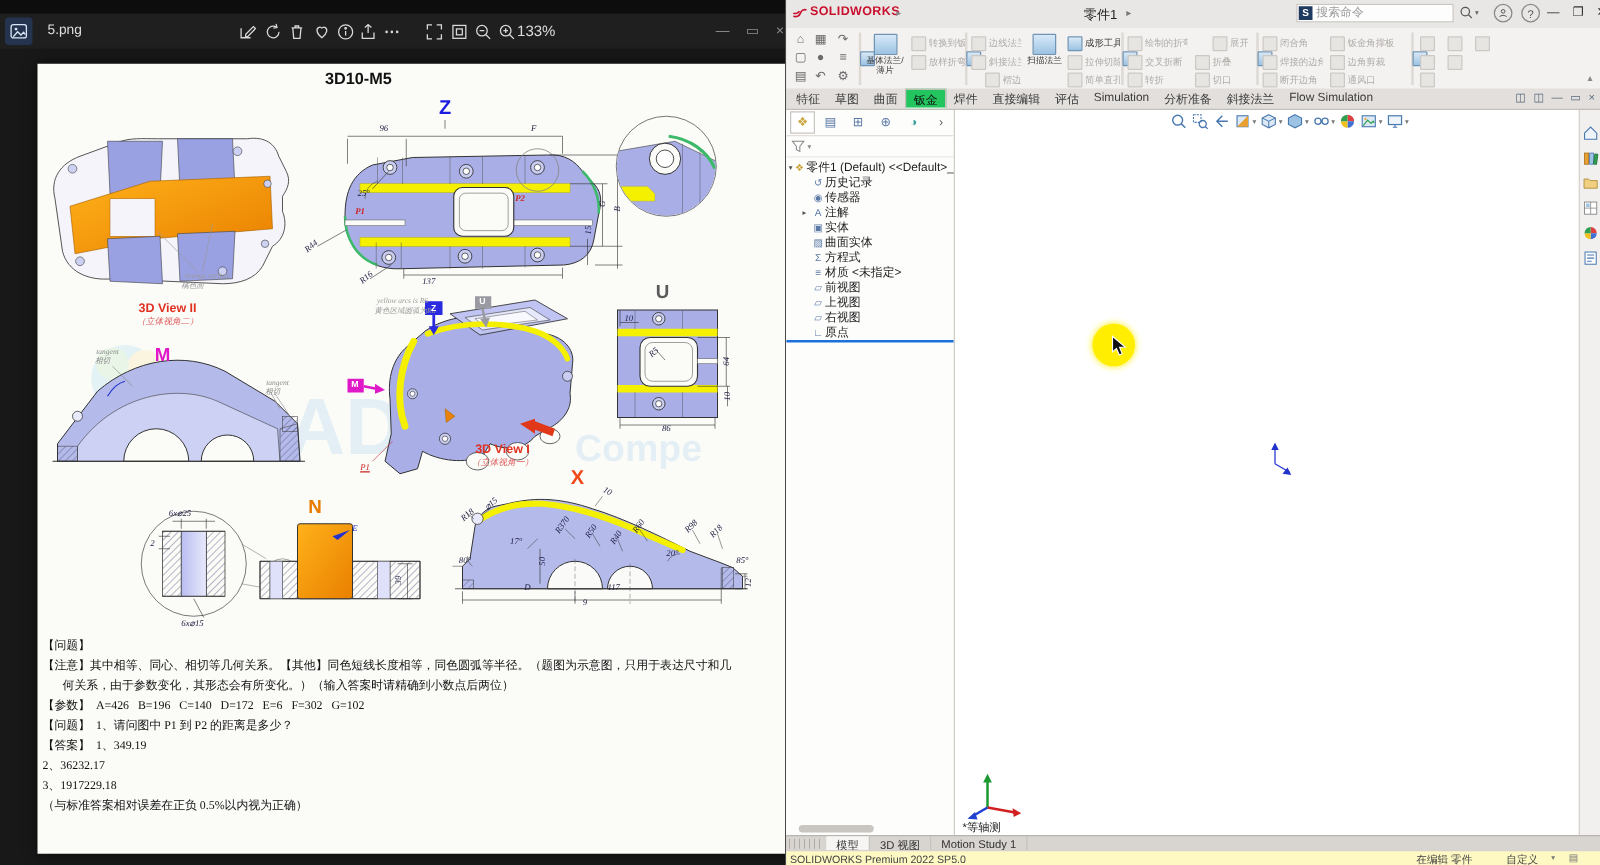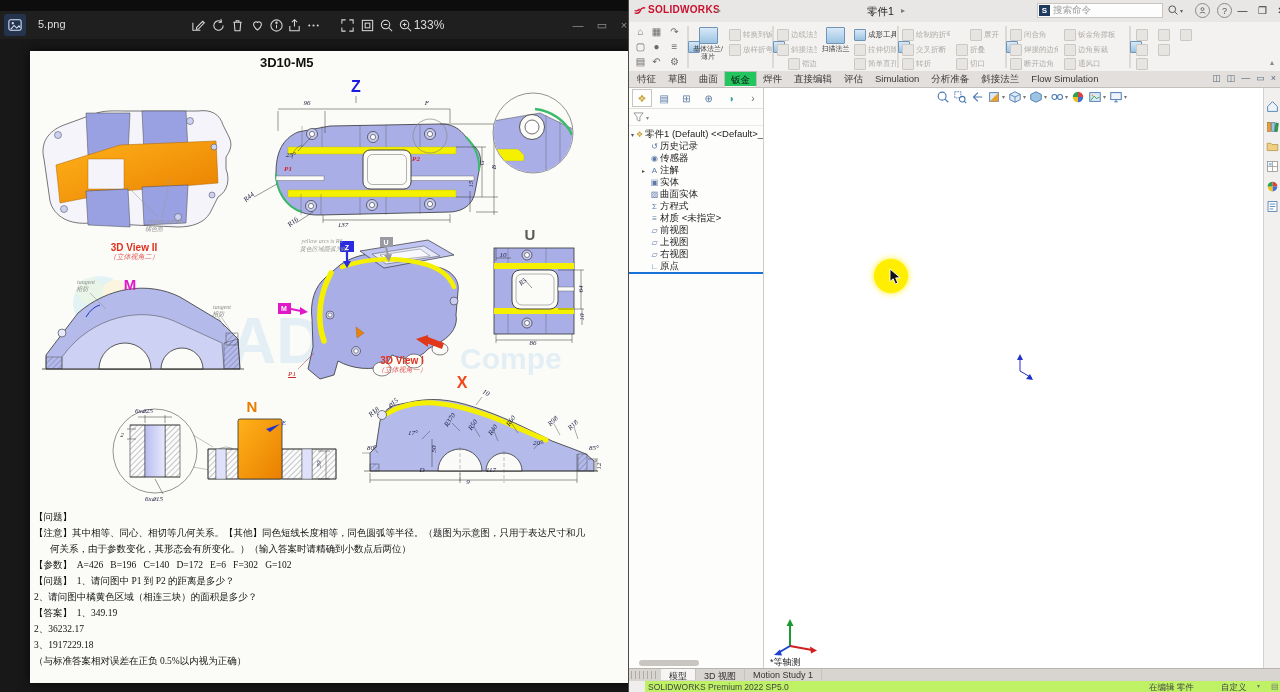--- a/index.html
+++ b/index.html
@@ -71,21 +71,21 @@
   .tpic{width:16px;height:16px;display:flex;align-items:center;justify-content:center}
   #ycircle{position:absolute;left:106px;top:171px;width:34px;height:34px;border-radius:50%;background:#ffee00;box-shadow:0 0 6px #ffee00}
   #cursor{position:absolute;left:121px;top:180px}
   #originarrows{position:absolute;left:246px;top:266px}
   #triad{position:absolute;left:2px;top:528px}
   #viewlabel{position:absolute;left:2px;top:568px;font-size:9px;color:#222}
   #btabs{position:absolute;left:0;right:0;bottom:11px;height:13px;background:#d8d4d0;border-top:1px solid #b8b4b0;display:flex;box-sizing:border-box}
   .grip{width:28px;background:repeating-linear-gradient(90deg,#aeaaa6 0 1px,transparent 1px 4px);margin:2px 2px}
   .btab{padding:1px 8px 0 8px;font-size:9px;color:#333;border-right:1px solid #c6c2be;white-space:nowrap}
   .btab.active{background:#f6f5f3}
-  #status{position:absolute;left:16px;right:0;bottom:0;height:11px;background:#bef264;border-top:1px solid #d5d2cf;font-size:8.5px;color:#444}
+  #status{position:absolute;left:0;right:0;bottom:0;height:11px;background:#fef9c3;border-top:1px solid #d5d2cf;font-size:8.5px;color:#444}
   #statusleft{position:absolute;left:3px;top:1px}
   #statusedit{position:absolute;left:504px;top:1px}
   #statuscustom{position:absolute;left:576px;top:1px}
   #statuscaret{position:absolute;left:612px;top:1px;font-size:6px;color:#777}
   #statusicon{position:absolute;left:626px;top:1px;font-size:8px;color:#777}
 </style>
 </head>
 <body>
 
 <div id="photos">
@@ -431,21 +431,20 @@
           <span class="dim" style="left: 254px; top: 257px; transform: translate(-50%, -50%) rotate(0deg); color: rgb(255, 255, 255); font-size: 7px; font-weight: bold; font-family: &quot;Liberation Sans&quot;, sans-serif; font-style: normal;">M</span>
         </div>
 
       <div class="qwrap">
 
       <div class="qline">【问题】</div>
           <div class="qline">【注意】其中相等、同心、相切等几何关系。【其他】同色短线长度相等，同色圆弧等半径。（题图为示意图，只用于表达尺寸和几</div>
           <div class="qline ind">何关系，由于参数变化，其形态会有所变化。）（输入答案时请精确到小数点后两位）</div>
           <div class="qline">【参数】  A=426   B=196   C=140   D=172   E=6   F=302   G=102</div>
           <div class="qline">【问题】  1、请问图中 P1 到 P2 的距离是多少？</div>
-          <div class="qline">2、请问图中橘黄色区域（相连三块）的面积是多少？</div>
           <div class="qline">【答案】  1、349.19</div>
           <div class="qline">2、36232.17</div>
           <div class="qline">3、1917229.18</div>
           <div class="qline">（与标准答案相对误差在正负 0.5%以内视为正确）</div>
         </div>
     </div>
   </div>
 </div>
 
 <div id="sw">

